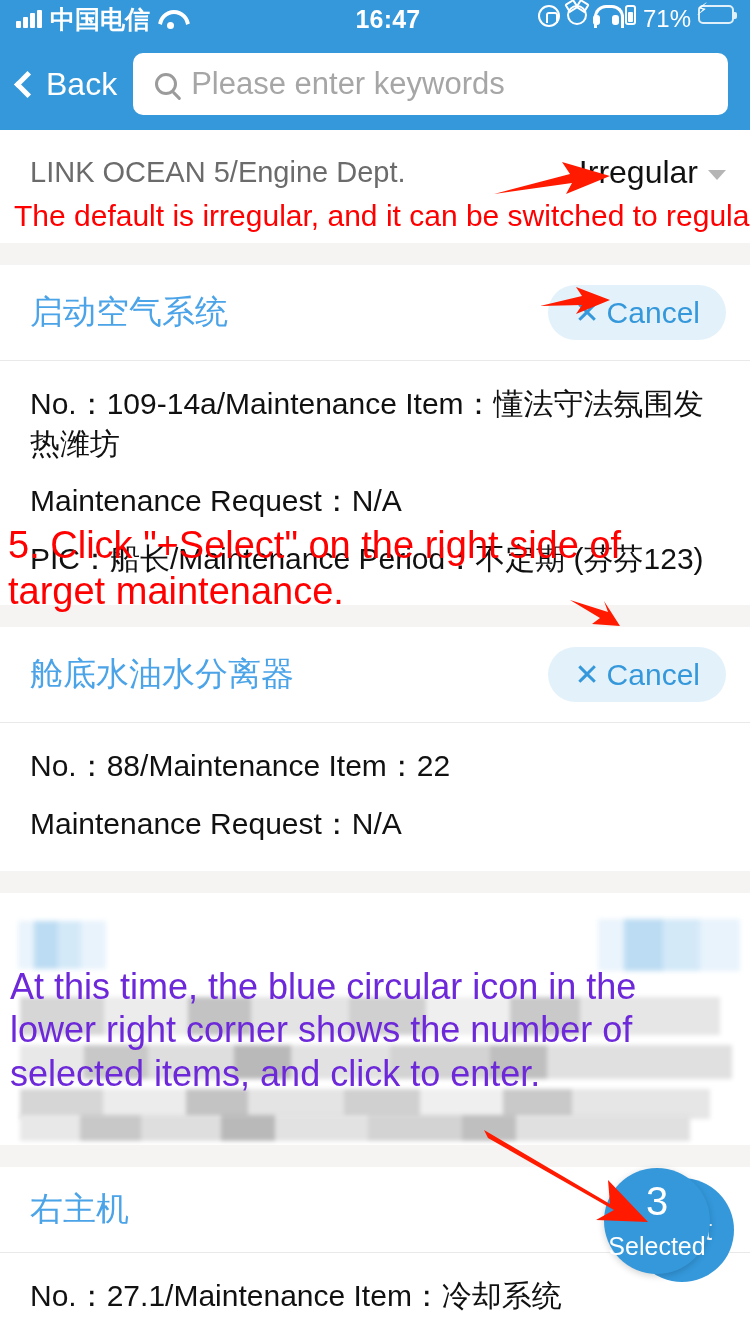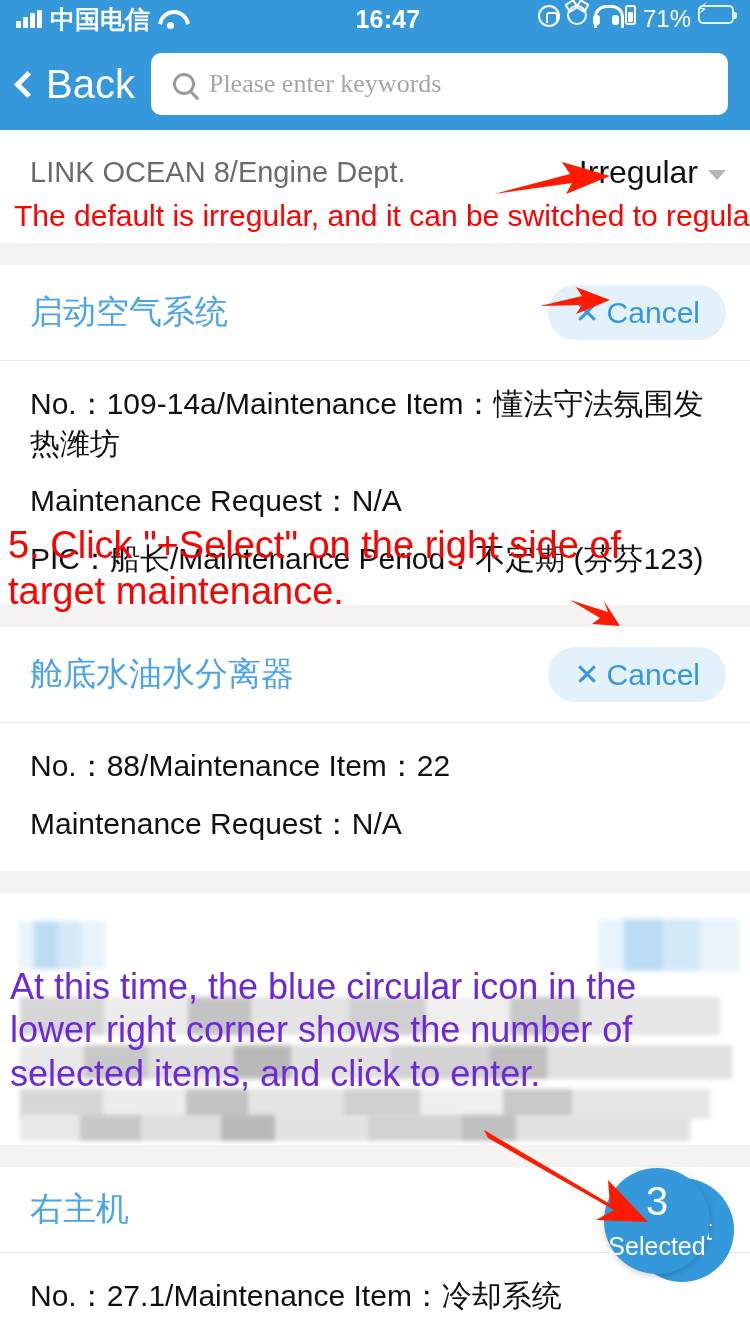--- a/index.html
+++ b/index.html
@@ -54,30 +54,30 @@
      position:relative;padding:2px;}
   .battery::after{content:"";position:absolute;right:-5px;top:5px;width:3px;height:7px;
      background:rgba(255,255,255,.85);border-radius:0 2px 2px 0;}
   .battery .fill{ width:100%;height:100%;background:#35d34a;border-radius:2px;position:relative;}
   .bolt{position:absolute;left:50%;top:50%;transform:translate(-50%,-50%);
      font-size:17px;color:#fff;line-height:1;}
 
   
   .navbar{ height:92px; background:#3498db; display:flex; align-items:center;
       padding:0 22px 0 18px; gap:10px;}
-  .back{ display:flex; align-items:center; color:#fff; font-size:40px; gap:7px;
+  .back{ display:flex; align-items:center; color:#fff; font-size:32px; gap:7px;
       flex:0 0 auto; padding-right:6px; cursor:pointer;}
   .chev{ width:19px;height:19px;border-left:5px solid #fff;border-bottom:5px solid #fff;
       transform:rotate(45deg); margin-right:2px;}
   .searchbox{ flex:1; height:62px; background:#fff; border-radius:10px;
       display:flex; align-items:center; padding:0 22px; gap:14px;}
   .mag{ width:22px;height:22px;border:3px solid #9b9b9b;border-radius:50%;position:relative;flex:0 0 auto;}
   .mag::after{content:"";position:absolute;right:-8px;bottom:-5px;width:11px;height:3px;
       background:#9b9b9b;transform:rotate(45deg);border-radius:2px;}
-  .ph{ color:#a6a6a6; font-size:26px;font-family:Liberation Serif, serif; }
+  .ph{ color:#a6a6a6; font-size:31px; }
 
   
   .content{ position:relative; }
 
   .vesselrow{ display:flex; align-items:center; justify-content:space-between;
       padding:24px 24px 6px 30px; }
   .vessel{ color:#6b6b6b; font-size:29px; }
   .period{ display:flex; align-items:center; gap:10px; color:#111; font-size:32px;}
   .caret{ width:0;height:0;border-left:9px solid transparent;border-right:9px solid transparent;
       border-top:10px solid #b5b5b5; margin-top:4px;}
@@ -174,21 +174,21 @@
   </div>
   <div class="searchbox">
     <span class="mag"></span>
     <span class="ph">Please enter keywords</span>
   </div>
 </div>
 
 <div class="content">
 
   <div class="vesselrow">
-    <div class="vessel">LINK OCEAN 8/Engine Dept.</div>
+    <div class="vessel">LINK OCEAN 5/Engine Dept.</div>
     <div class="period">
       <span>Irregular</span>
       <span class="caret"></span>
     </div>
   </div>
 
   <div class="note">The default is irregular, and it can be switched to regular.</div>
 
   <div class="band"></div>
 

